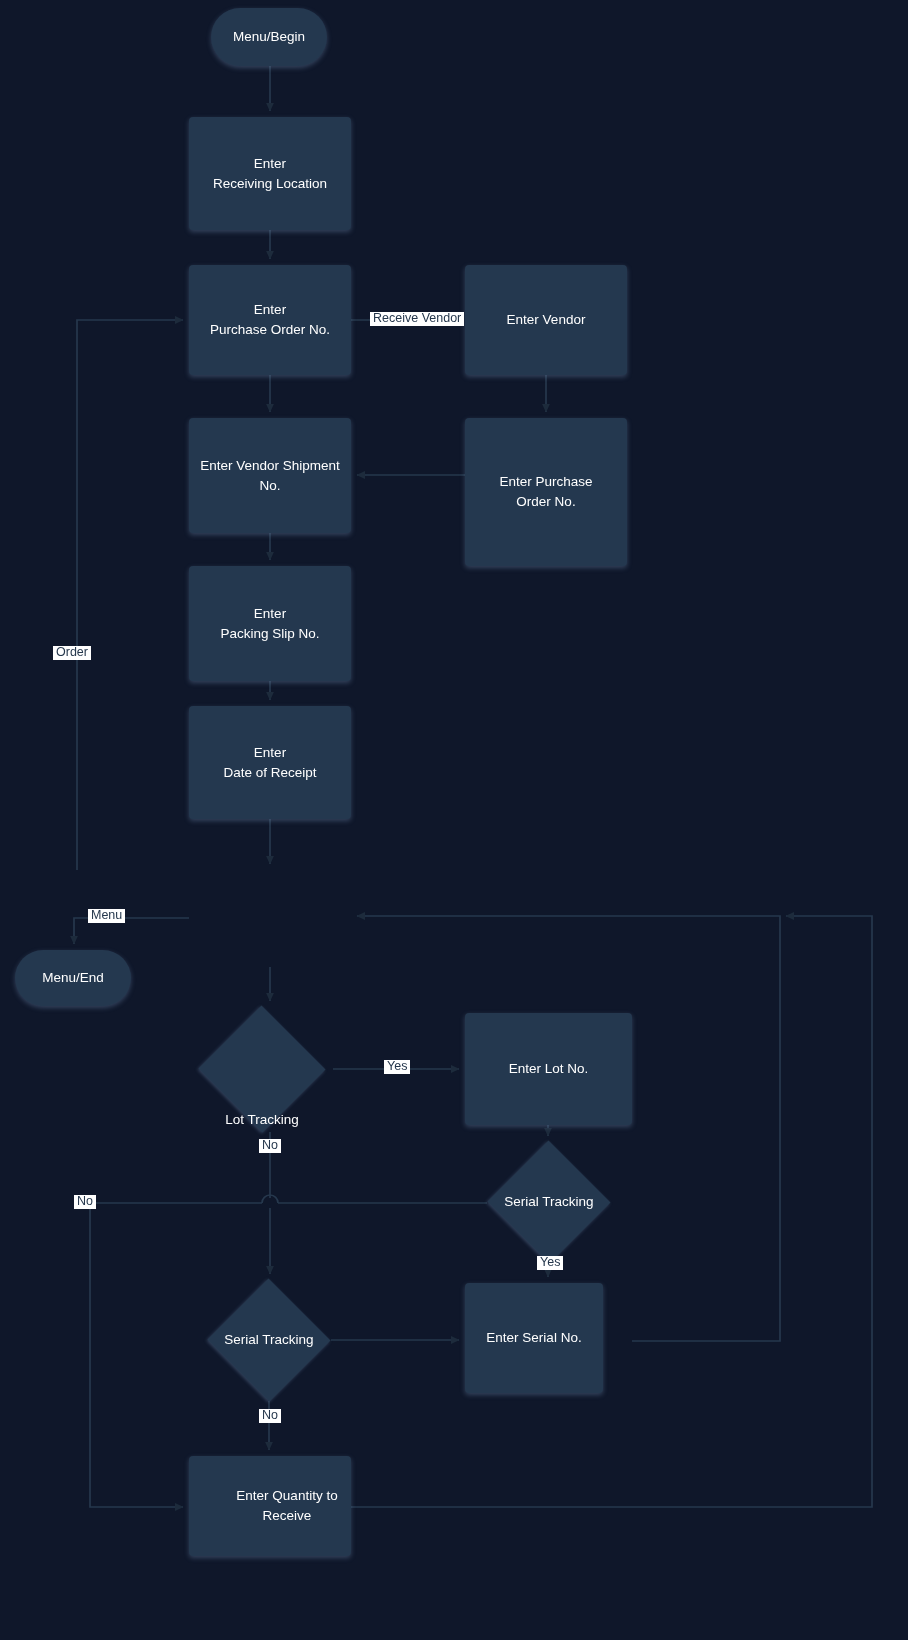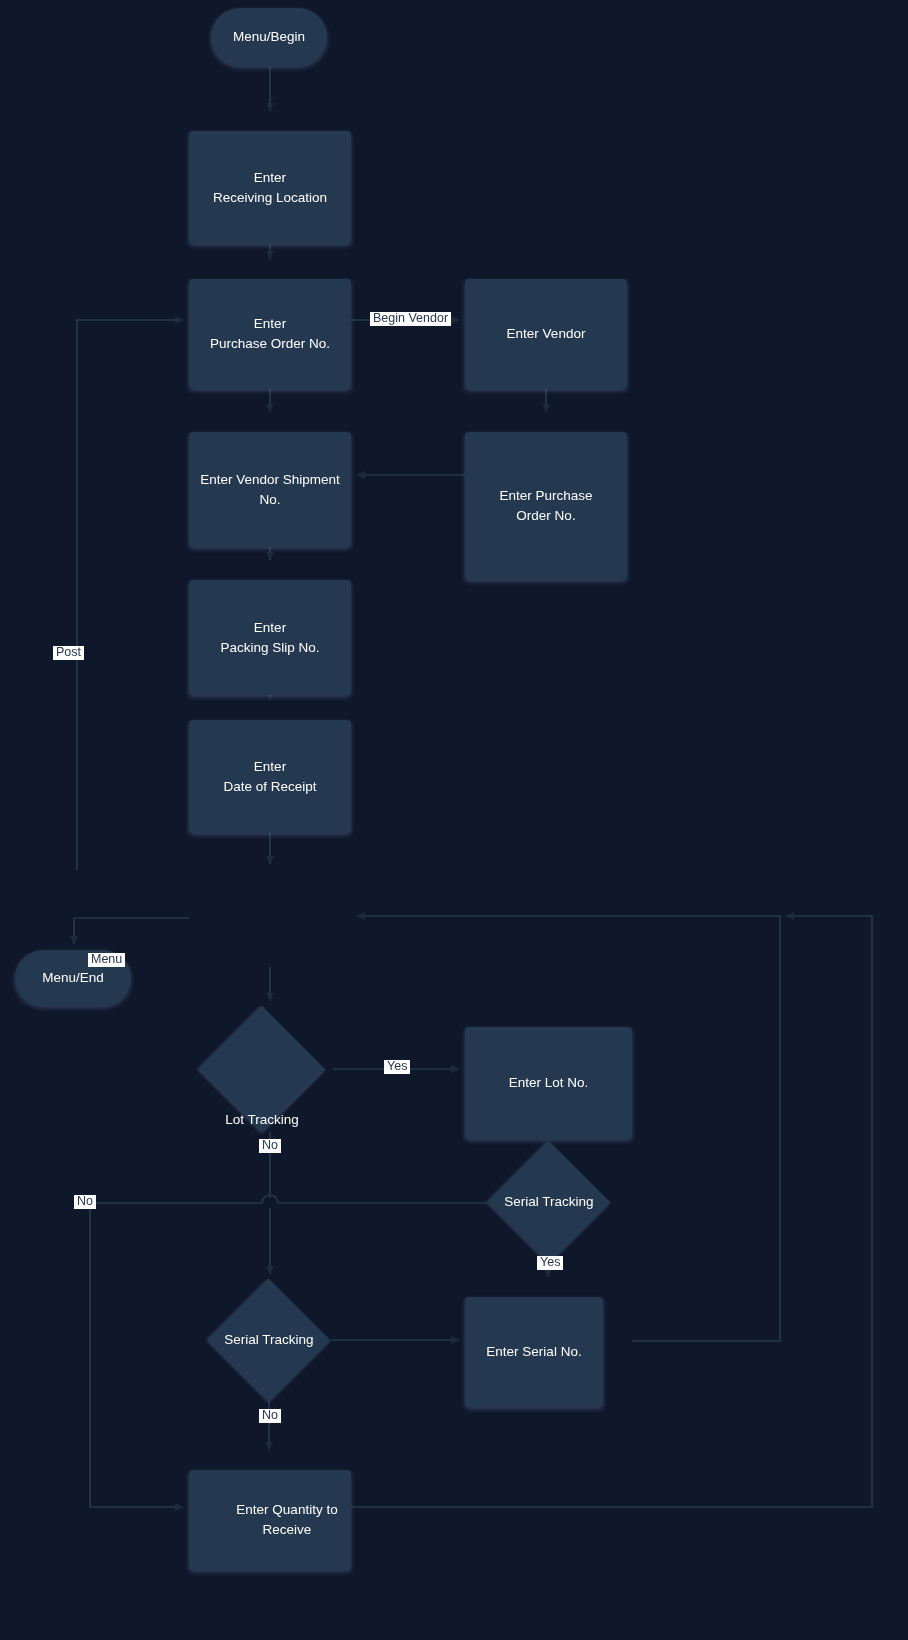--- a/index.html
+++ b/index.html
@@ -35,21 +35,20 @@
     color: #ffffff;
     font-size: 13.5px;
     line-height: 1.45;
     background: #24384f;
     box-shadow: 0 2px 5px rgba(120,150,190,0.35);
     white-space: pre-line;
     padding: 2px 6px;
   }
   .node.process {
     border-radius: 4px;
-    margin-top: 14px;
   }
   .node.terminator {
     border-radius: 44px;
   }
   .node.decision {
     background: transparent;
     box-shadow: none;
     overflow: visible;
   }
   .node.decision .dia {
@@ -200,25 +199,25 @@
   </div>
 
   <div class="node process" style="left:465px; top:1283px; width:138px; height:110px;">
     <span>Enter Serial No.</span>
   </div>
 
   <div class="node process" style="left:189px; top:1456px; width:162px; height:100px;padding-left:40px;">
     <span>Enter Quantity to Receive</span>
   </div>
 
-  <div class="edge-label" style="left:370px; top:312px;">Begin Vendor</div>
-
-  <div class="edge-label" style="left:53px; top:646px;">Post</div>
-
-  <div class="edge-label" style="left:88px; top:909px;margin-top:44px;">Menu</div>
+  <div class="edge-label" style="left:370px; top:312px;">Receive Vendor</div>
+
+  <div class="edge-label" style="left:53px; top:646px;">Order</div>
+
+  <div class="edge-label" style="left:88px; top:909px;">Menu</div>
 
   <div class="edge-label" style="left:384px; top:1060px;">Yes</div>
 
   <div class="edge-label" style="left:259px; top:1139px;">No</div>
 
   <div class="edge-label" style="left:74px; top:1195px;">No</div>
 
   <div class="edge-label" style="left:537px; top:1256px;">Yes</div>
 
   <div class="edge-label" style="left:259px; top:1409px;">No</div>

